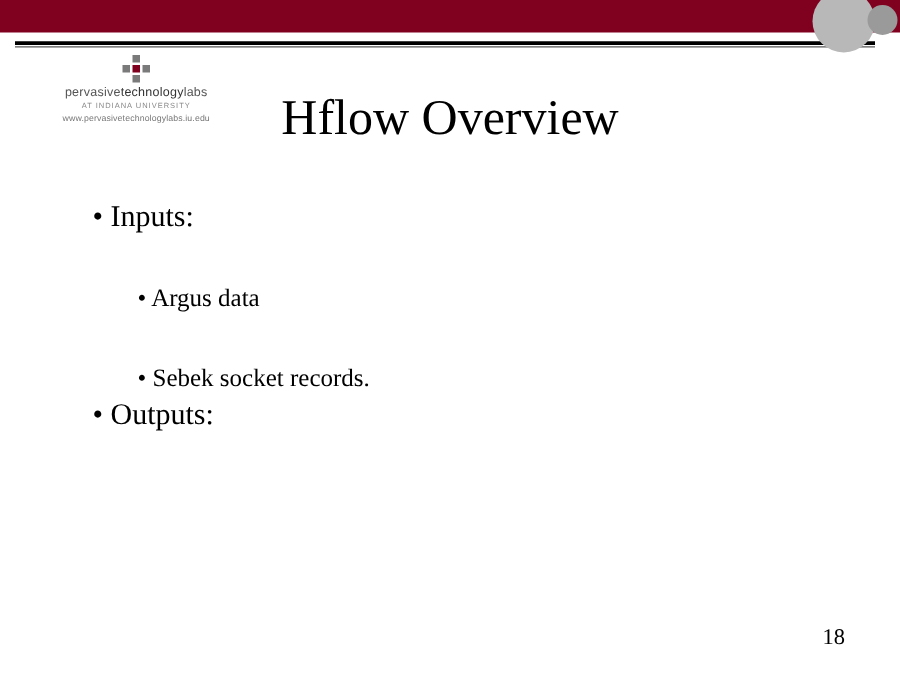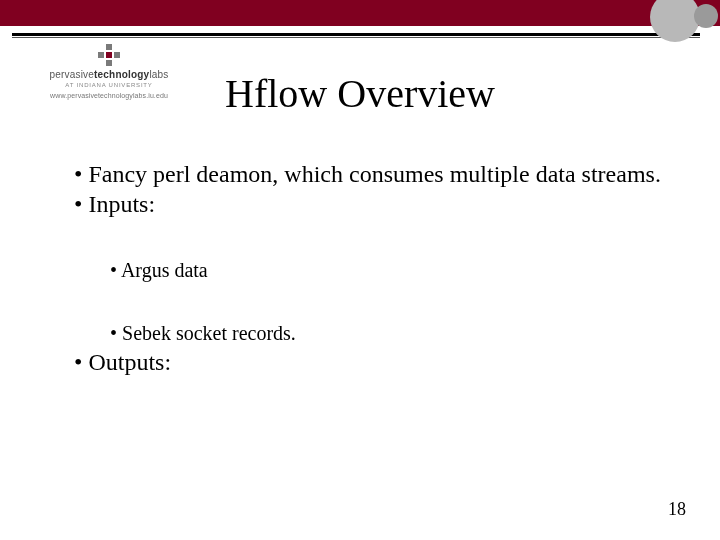--- a/index.html
+++ b/index.html
@@ -71,21 +71,21 @@
   .logo-icon .b { top: 8px; left: 0; }
   .logo-icon .c { top: 8px; left: 8px; background:#800020; }
   .logo-icon .d { top: 8px; left: 16px; }
   .logo-icon .e { top: 16px; left: 8px; }
   .logo-main {
     font-size: 10px;
     letter-spacing: 0.2px;
     color: #555;
     text-align: center;
   }
-  .logo-main b { color: #333; font-weight: 700; }
+  .logo-main b { color: #333; font-weight: 400; }
   .logo-sub {
     font-size: 6px;
     text-align: center;
     color: #888;
     margin-top: 2px;
     letter-spacing: 0.8px;
   }
   .logo-url {
     font-size: 7px;
     text-align: center;
@@ -112,21 +112,21 @@
     line-height: 1.18;
   }
   .content ul { list-style: none; }
   .content > ul > li { text-indent: -18px; padding-left: 18px; margin-bottom: 2px; }
   .content > ul > li::before { content: "•  "; }
   .sub { margin-left: 36px; margin-top: 6px; font-size: 20px; }
   .sub li { text-indent: -20px; padding-left: 20px; margin-top: 40px; }
   .sub li::before { content: "–  "; }
   .page-num {
     position: absolute;
-    right: 34px;
+    right: 44px;
     bottom: 20px;
     font-size: 18px;
     color: #000;
   }
 </style>
 </head>
 <body>
 
 <div class="top-bar"></div>
 <div class="circle-big"></div>
@@ -146,21 +146,20 @@
     <span>pervasive</span><b>technology</b><span>labs</span>
   </div>
   <div class="logo-sub">AT INDIANA UNIVERSITY</div>
   <div class="logo-url">www.pervasivetechnologylabs.iu.edu</div>
 </div>
 
 <div class="title">Hflow Overview</div>
 
 <div class="content">
   <ul>
-    <li>Fancy perl deamon, which consumes multiple data streams.</li>
     <li>Inputs:</li>
   </ul>
   <ul class="sub">
     <li>Argus data</li>
     <li>Sebek socket records.</li>
   </ul>
   <ul>
     <li>Outputs:</li>
   </ul>
 </div>

